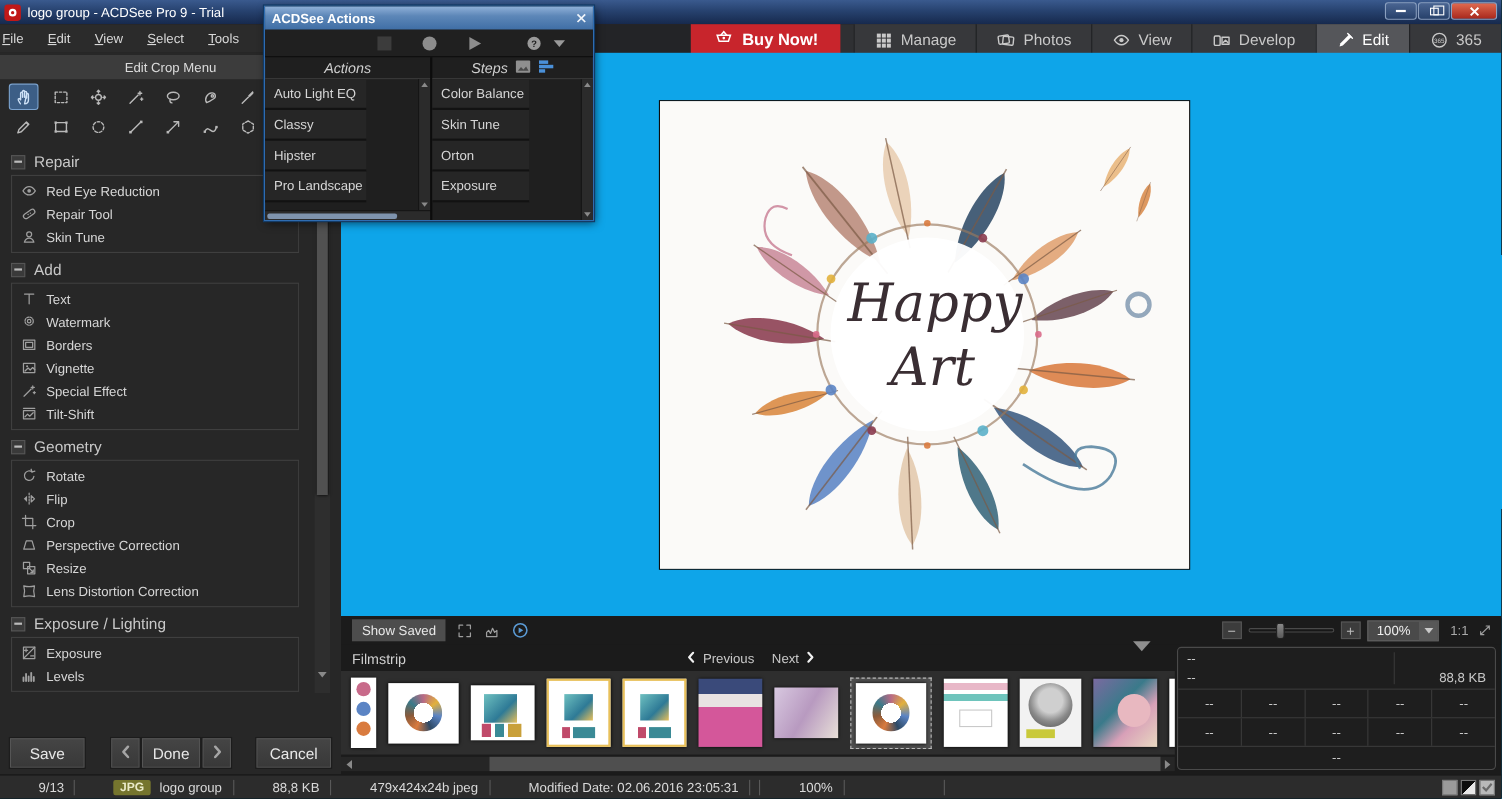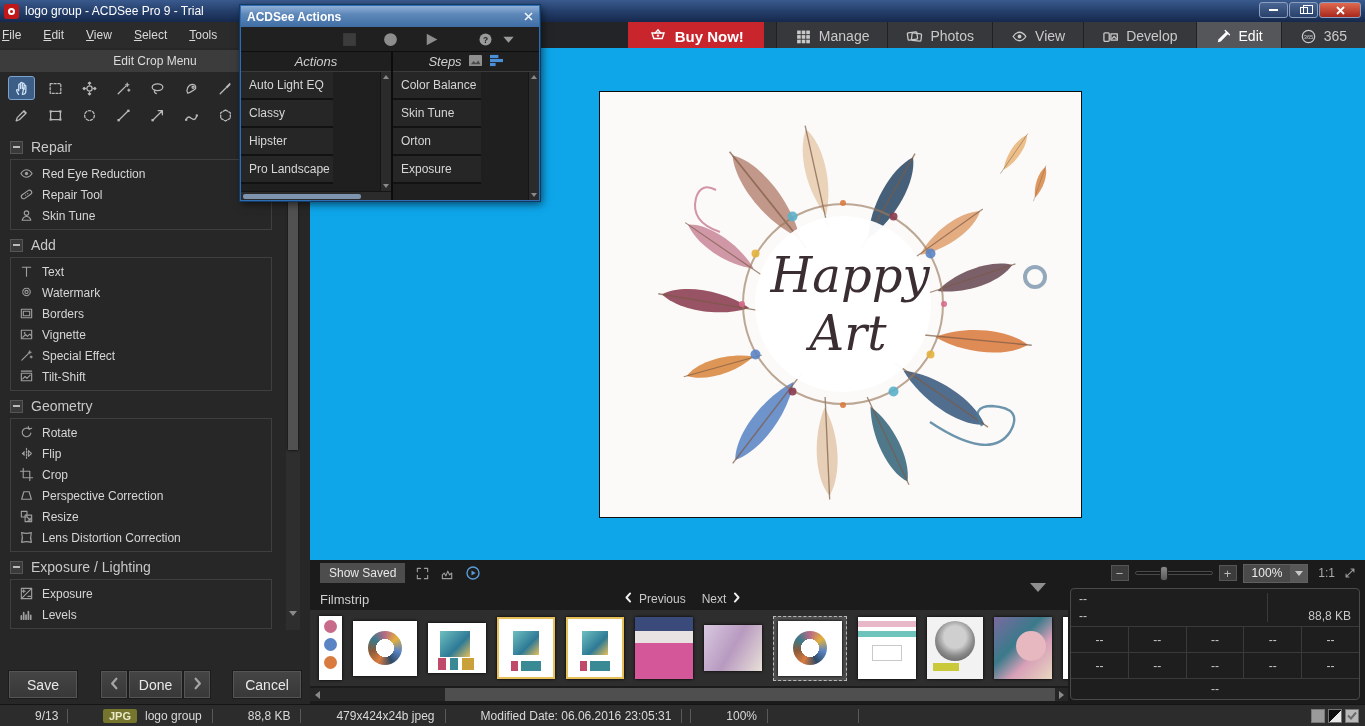--- a/index.html
+++ b/index.html
@@ -889,21 +889,21 @@
     <span class="sdiv"></span>
     <span class="sseg">
       <span class="jpgbadge">JPG</span>
       <span>logo group</span>
     </span>
     <span class="sdiv"></span>
     <span class="sseg">88,8 KB</span>
     <span class="sdiv"></span>
     <span class="sseg">479x424x24b jpeg</span>
     <span class="sdiv"></span>
-    <span class="sseg">Modified Date: 06.06.2016 23:05:31</span>
+    <span class="sseg">Modified Date: 02.06.2016 23:05:31</span>
     <span class="sdiv"></span>
       <span style="width:8px;"></span>
       <span class="sdiv"></span>
     <span class="sseg">100%</span>
     <span class="sdiv"></span>
     <span style="width:90px;"></span>
       <span class="sdiv"></span>
     <span class="sicons">
       <span class="sic a"></span>
       <span class="sic b"></span>

